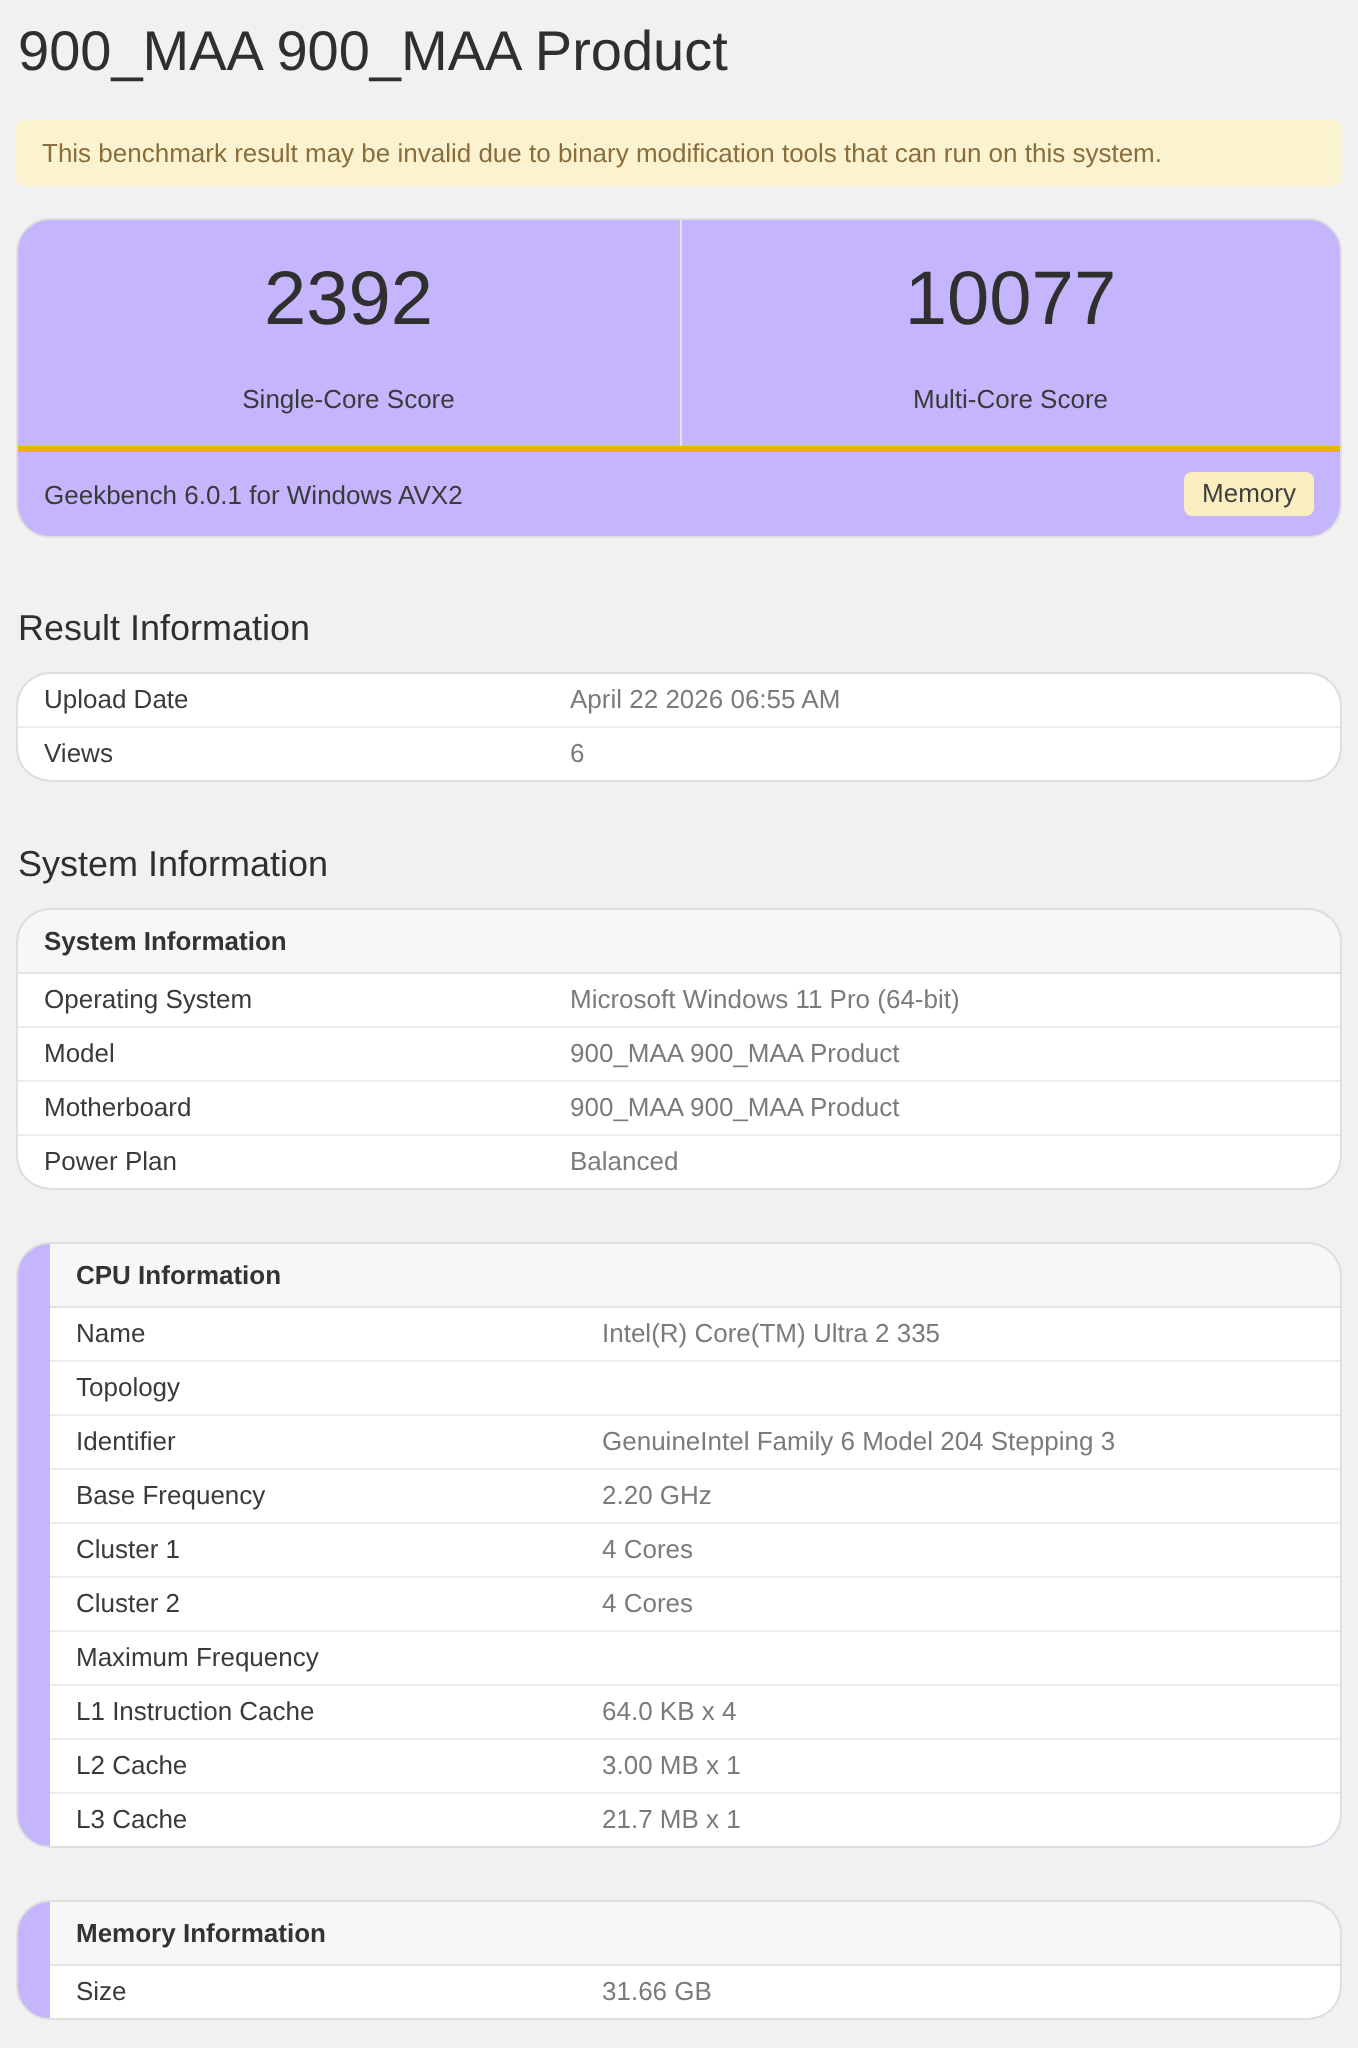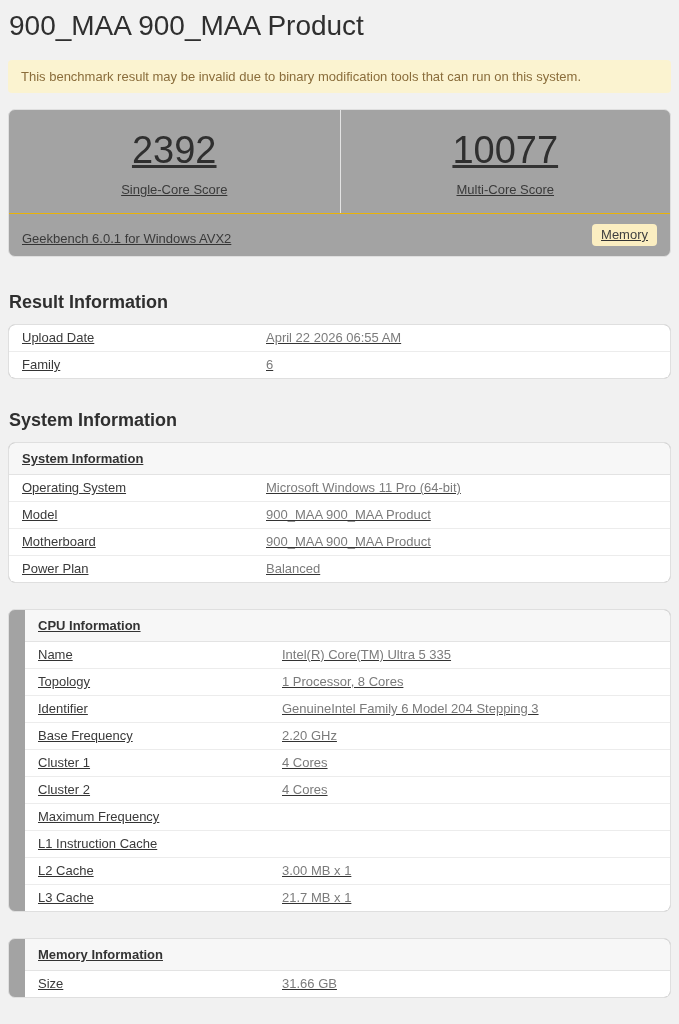--- a/index.html
+++ b/index.html
@@ -27,54 +27,53 @@
     margin-top: 17px;
     background: var(--alert_bg, #fbf3d0);
     color: var(--alert_text, #8a6d3b);
     font-size: 13px;
     line-height: 15px;
     padding: 9px 13px;
     border-radius: 4px;
   }
 
   .card {
-    background: #a3a3a3;
+    background: #c4b5fd;
     border: 1px solid var(--card_border, #dfdfdf);
-    border-radius: 7px;
+    border-radius: 17px;
     overflow: hidden;
-    text-decoration: underline;
   }
 
   .score-card { margin-top: 16px; }
   .score-grid { display: flex; }
   .score-cell { flex: 1 1 50%; text-align: center; padding: 18px 0 16px; }
   .score-cell.right { border-left: 1px solid #e3e3e3; }
   .score-value { font-size: 38px; line-height: 44px; color: #2f2f2f; }
-  .score-label { font-size: 13px; color: #3a3a3a; margin-top: 10px; }
+  .score-label { font-size: 13px; color: #3a3a3a; margin-top: 20px; }
   .score-footer {
-    border-top: 1px solid #eab308;
+    border-top: 3px solid #eab308;
     display: flex;
-    align-items: flex-end;
+    align-items: center;
     justify-content: space-between;
     padding: 10px 13px;
     font-size: 13px;
     color: #3a3a3a;
   }
   .badge-invalid {
     background: var(--badge_bg, #fbeec1);
     color: var(--badge_text, #3f3f3f);
     font-size: 13px;
     line-height: 14px;
     padding: 4px 9px;
     border-radius: 4px;
   }
 
   .section-heading {
     font-size: 18px;
-    font-weight: 700;
+    font-weight: 400;
     color: #2f2f2f;
     margin: 34px 0 0;
     padding: 0 1px;
     line-height: 22px;
   }
   .section-heading.second { margin-top: 30px; }
 
   .table-card { margin-top: 11px; }
   .table-card.gap-mid { margin-top: 26px; padding-left: 16px; }
 
@@ -88,20 +87,21 @@
     padding: 8px 13px;
   }
 
   .tbody .trow {
     display: flex;
     padding: 6px 13px;
     font-size: 13px;
     line-height: 14px;
     background: #fff;
     border-top: 1px solid #ececec;
+    gap: 19px;
   }
   .tbody .trow:first-child { border-top: none; }
   .tlabel { flex: 0 0 244px; color: #3a3a3a; }
   .tvalue { flex: 1 1 auto; color: var(--value_text, #7b7b7b); }
 </style>
 </head>
 <body>
 
 <div class="container">
 
@@ -131,21 +131,21 @@
   <h2 class="section-heading">Result Information</h2>
 
   <div class="card table-card">
     <div class="tbody">
   <div class="trow">
     <div class="tlabel">Upload Date</div>
     <div class="tvalue">April 22 2026 06:55 AM</div>
   </div>
 
   <div class="trow">
-    <div class="tlabel">Family</div>
+    <div class="tlabel">Views</div>
     <div class="tvalue">6</div>
   </div>
 </div>
   </div>
 
   <h2 class="section-heading second">System Information</h2>
 
   <div class="card table-card">
     <div class="card-header">System Information</div>
     <div class="tbody">
@@ -169,26 +169,25 @@
     <div class="tvalue">Balanced</div>
   </div>
 </div>
   </div>
 
   <div class="card table-card gap-mid">
     <div class="card-header">CPU Information</div>
     <div class="tbody">
   <div class="trow">
     <div class="tlabel">Name</div>
-    <div class="tvalue">Intel(R) Core(TM) Ultra 5 335</div>
+    <div class="tvalue">Intel(R) Core(TM) Ultra 2 335</div>
   </div>
 
   <div class="trow">
     <div class="tlabel">Topology</div>
-    <div class="tvalue">1 Processor, 8 Cores</div>
   </div>
 
   <div class="trow">
     <div class="tlabel">Identifier</div>
     <div class="tvalue">GenuineIntel Family 6 Model 204 Stepping 3</div>
   </div>
 
   <div class="trow">
     <div class="tlabel">Base Frequency</div>
     <div class="tvalue">2.20 GHz</div>
@@ -203,20 +202,21 @@
     <div class="tlabel">Cluster 2</div>
     <div class="tvalue">4 Cores</div>
   </div>
 
   <div class="trow">
     <div class="tlabel">Maximum Frequency</div>
   </div>
 
   <div class="trow">
     <div class="tlabel">L1 Instruction Cache</div>
+    <div class="tvalue">64.0 KB x 4</div>
   </div>
 
 
   <div class="trow">
     <div class="tlabel">L2 Cache</div>
     <div class="tvalue">3.00 MB x 1</div>
   </div>
 
   <div class="trow">
     <div class="tlabel">L3 Cache</div>

